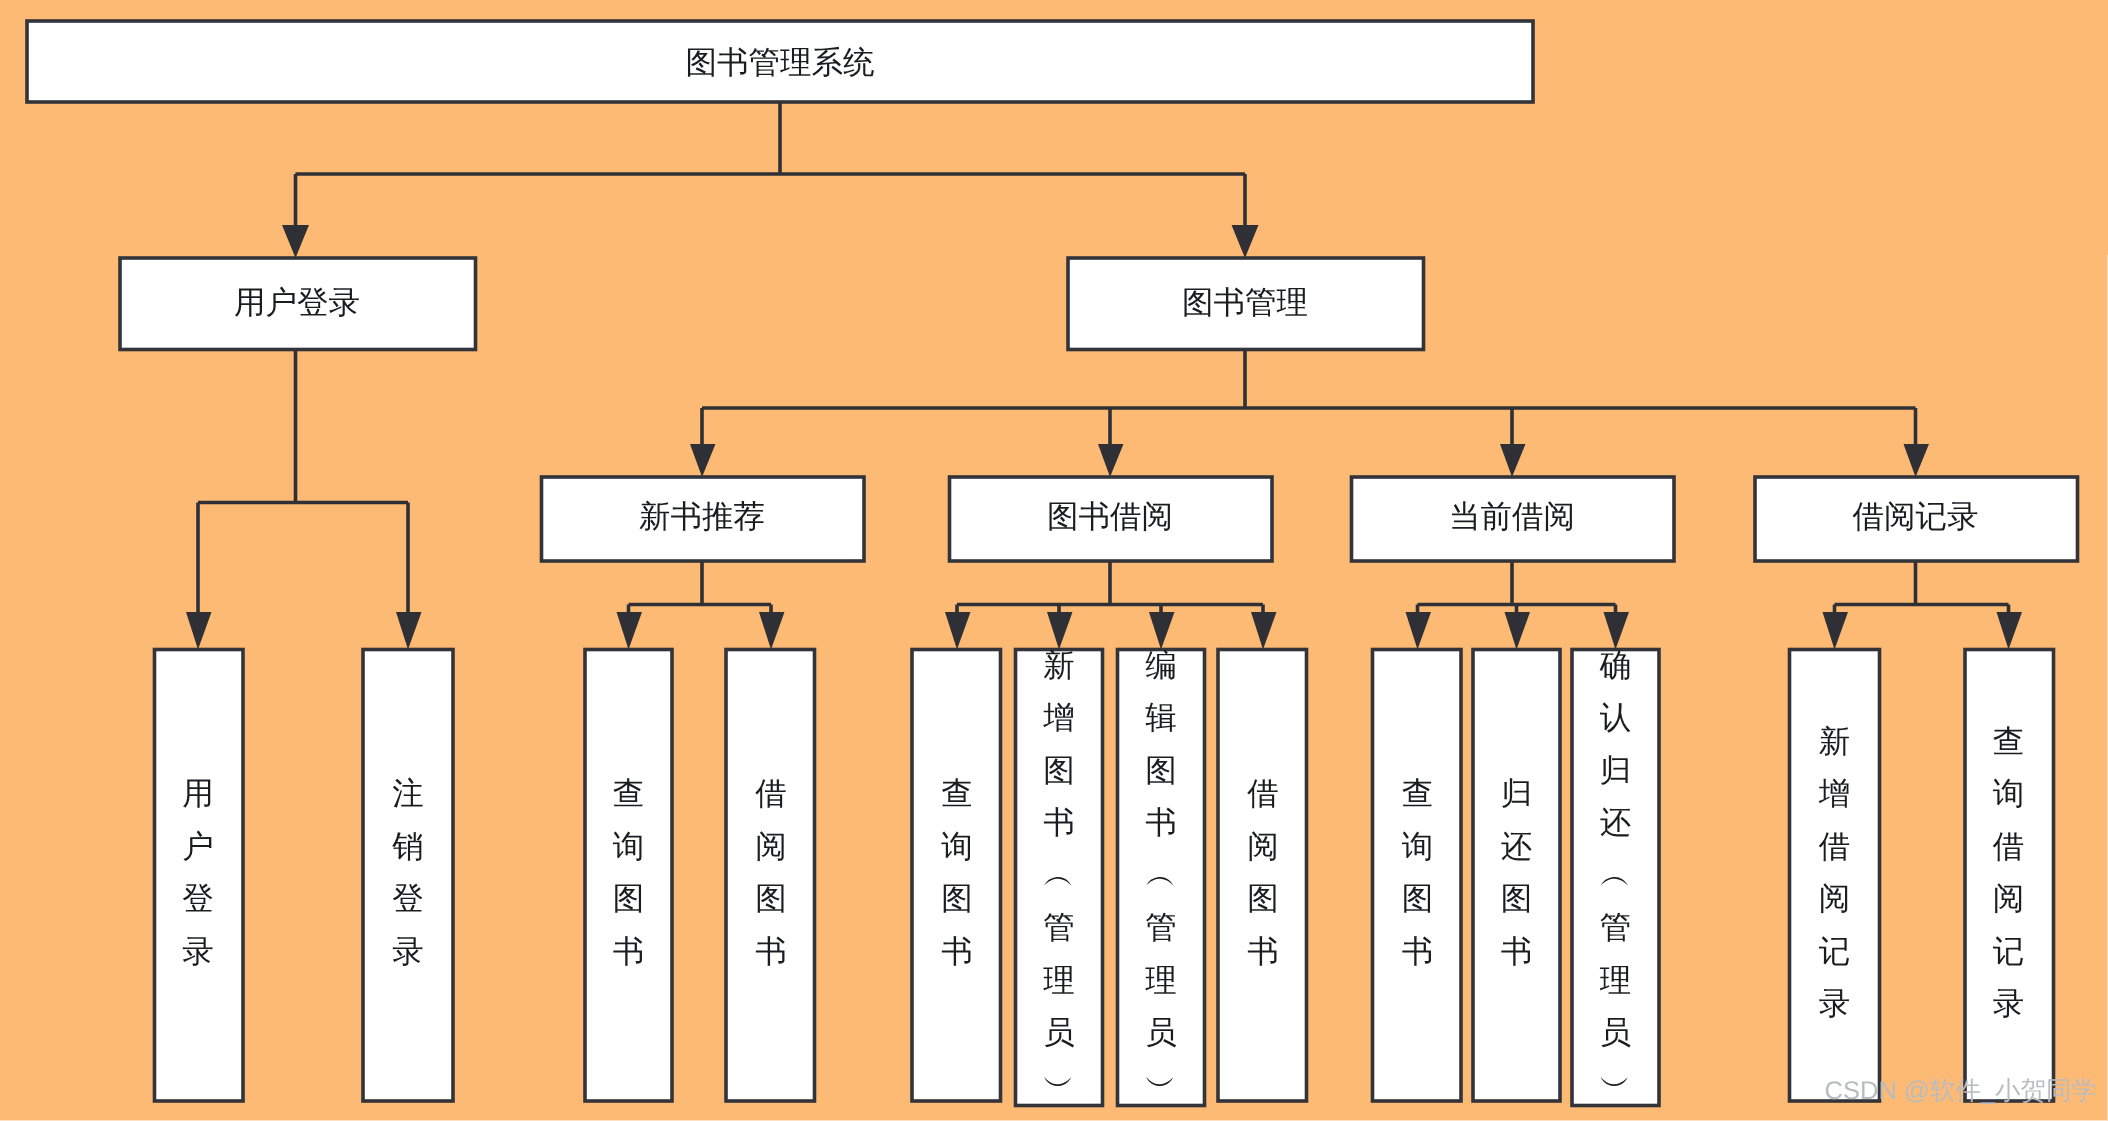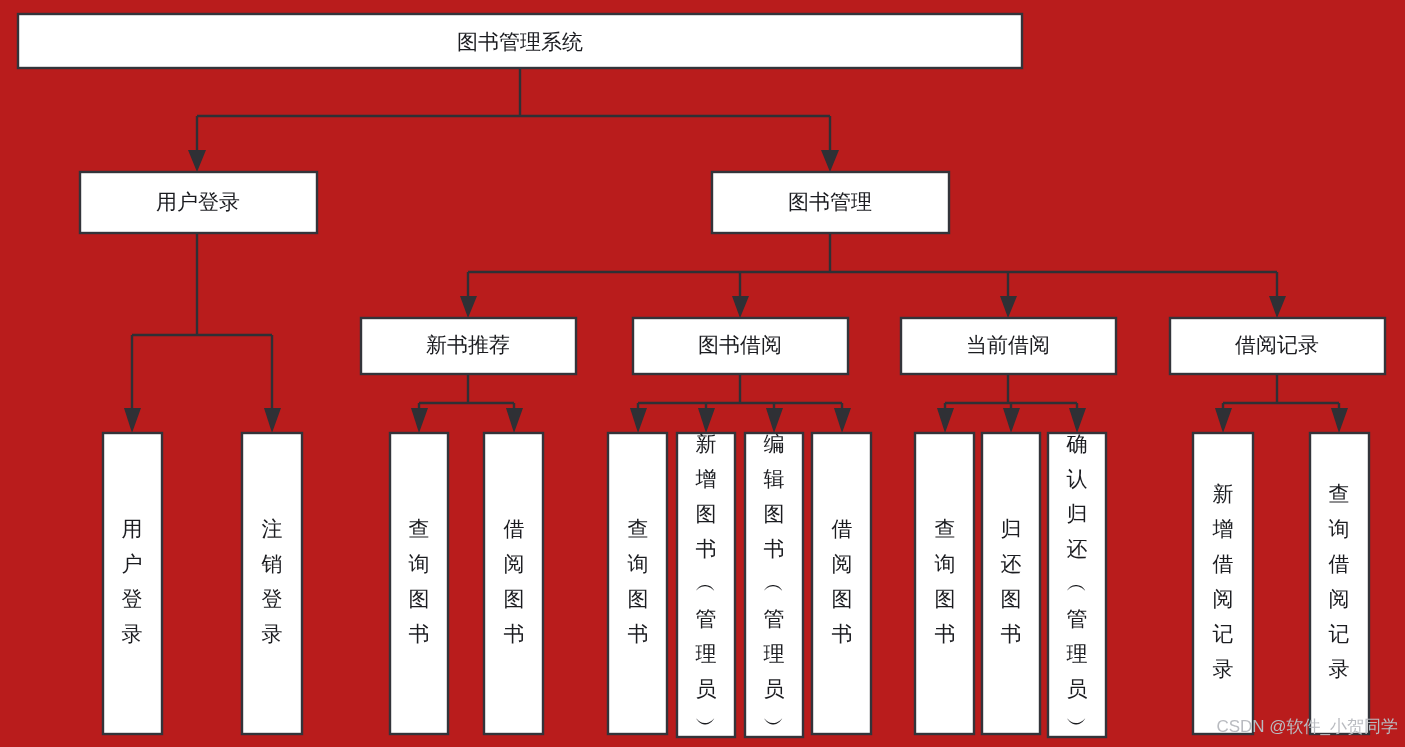--- a/index.html
+++ b/index.html
@@ -8,21 +8,21 @@
     padding: 0;
     background: #ffffff;
   }
   body {
     font-family: "Liberation Sans", "DejaVu Sans", sans-serif;
   }
   #diagram-root {
     position: relative;
     width: 1405px;
     height: 747px;
-    background: #b91c1c;
+    background: #fdba74;
     overflow: hidden;
   }
   svg.diagram-canvas {
     position: absolute;
     left: 0;
     top: 0;
     width: 1405px;
     height: 747px;
     display: block;
   }

